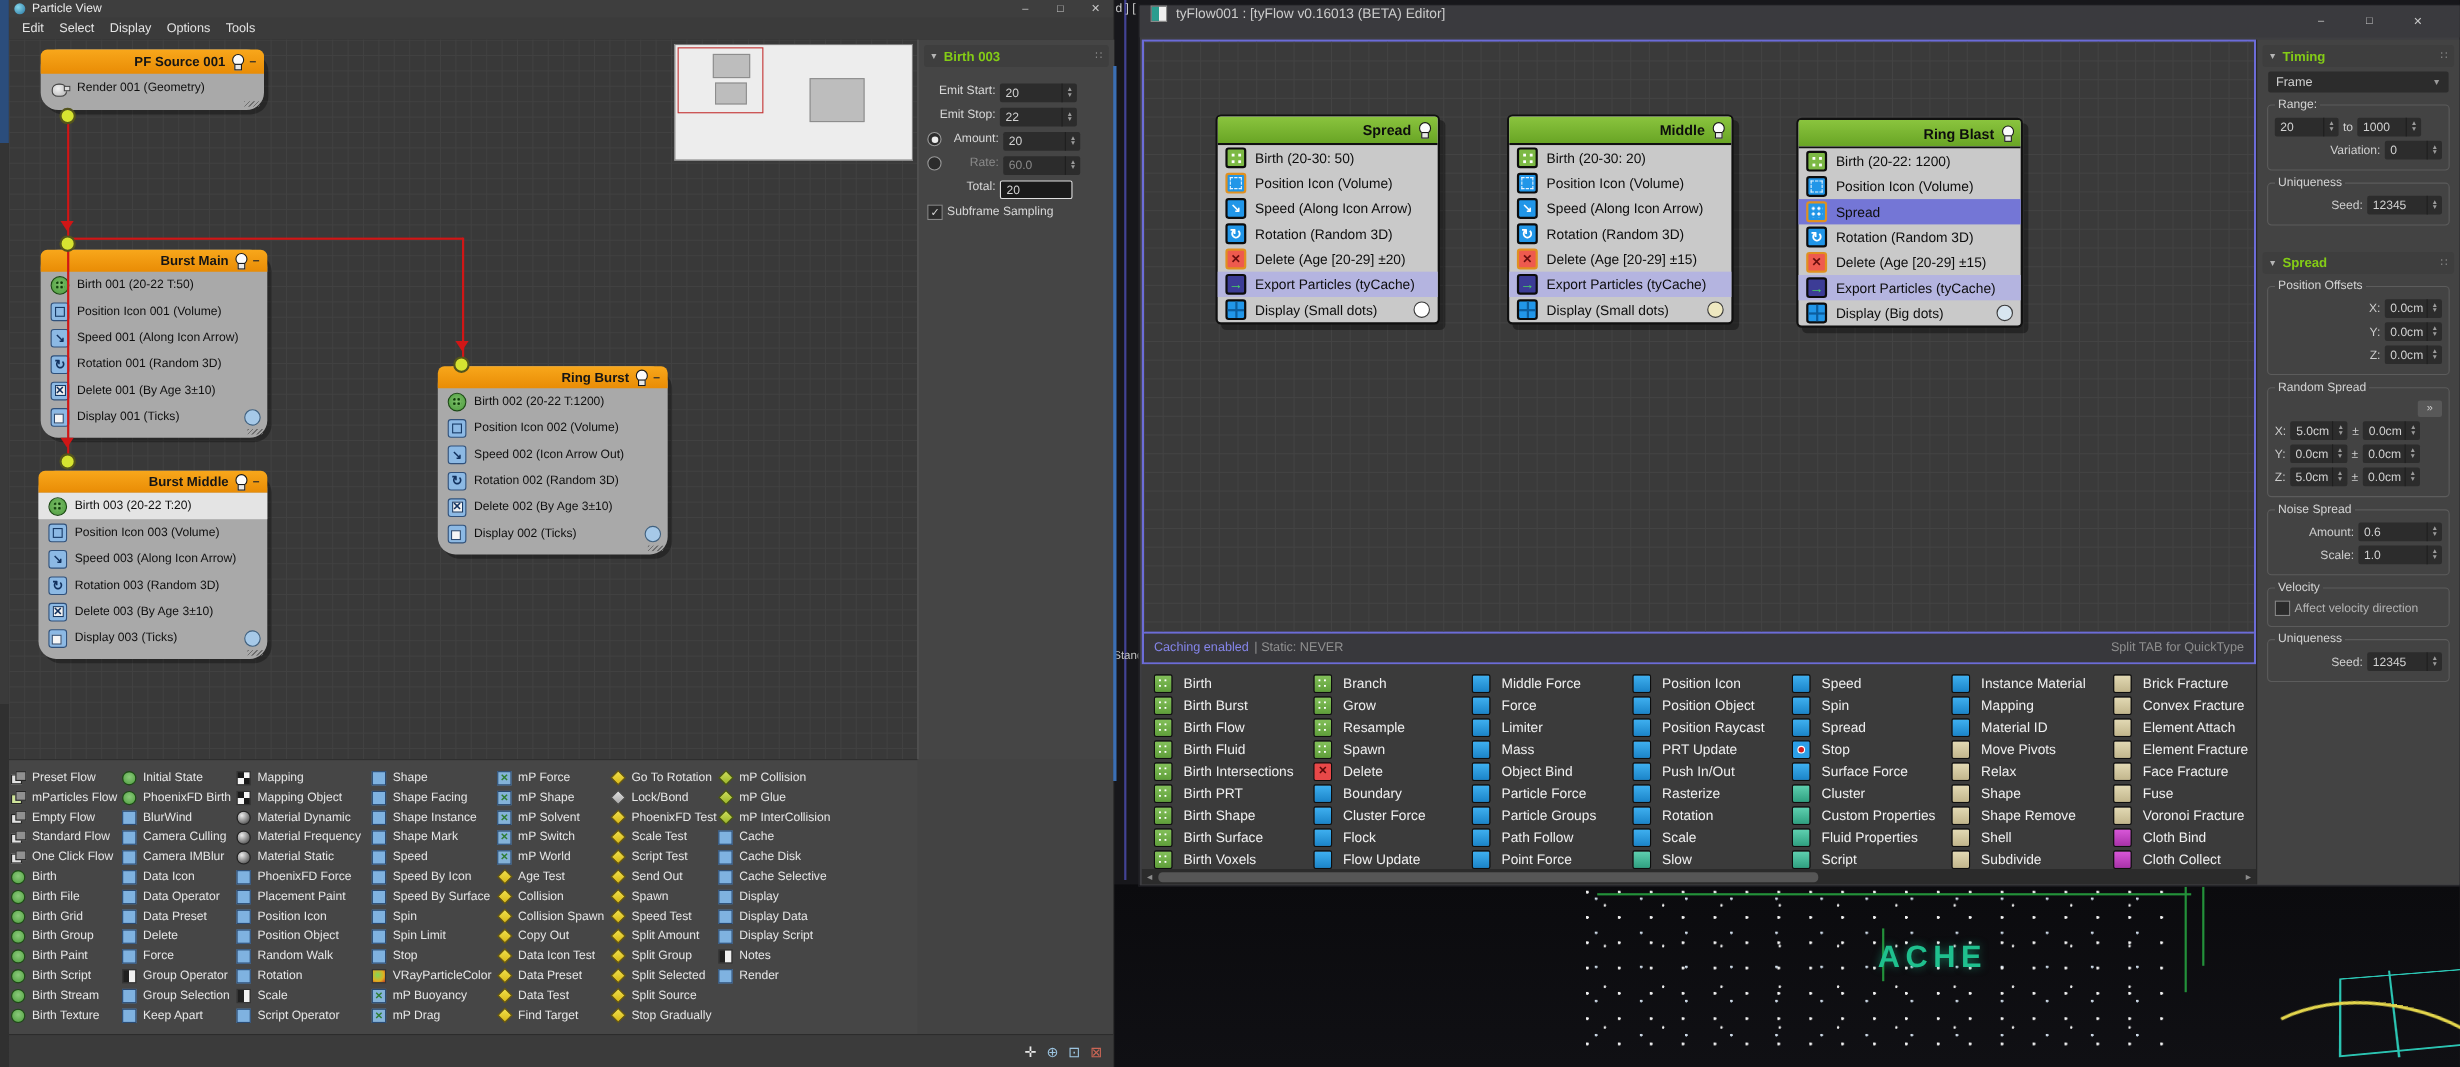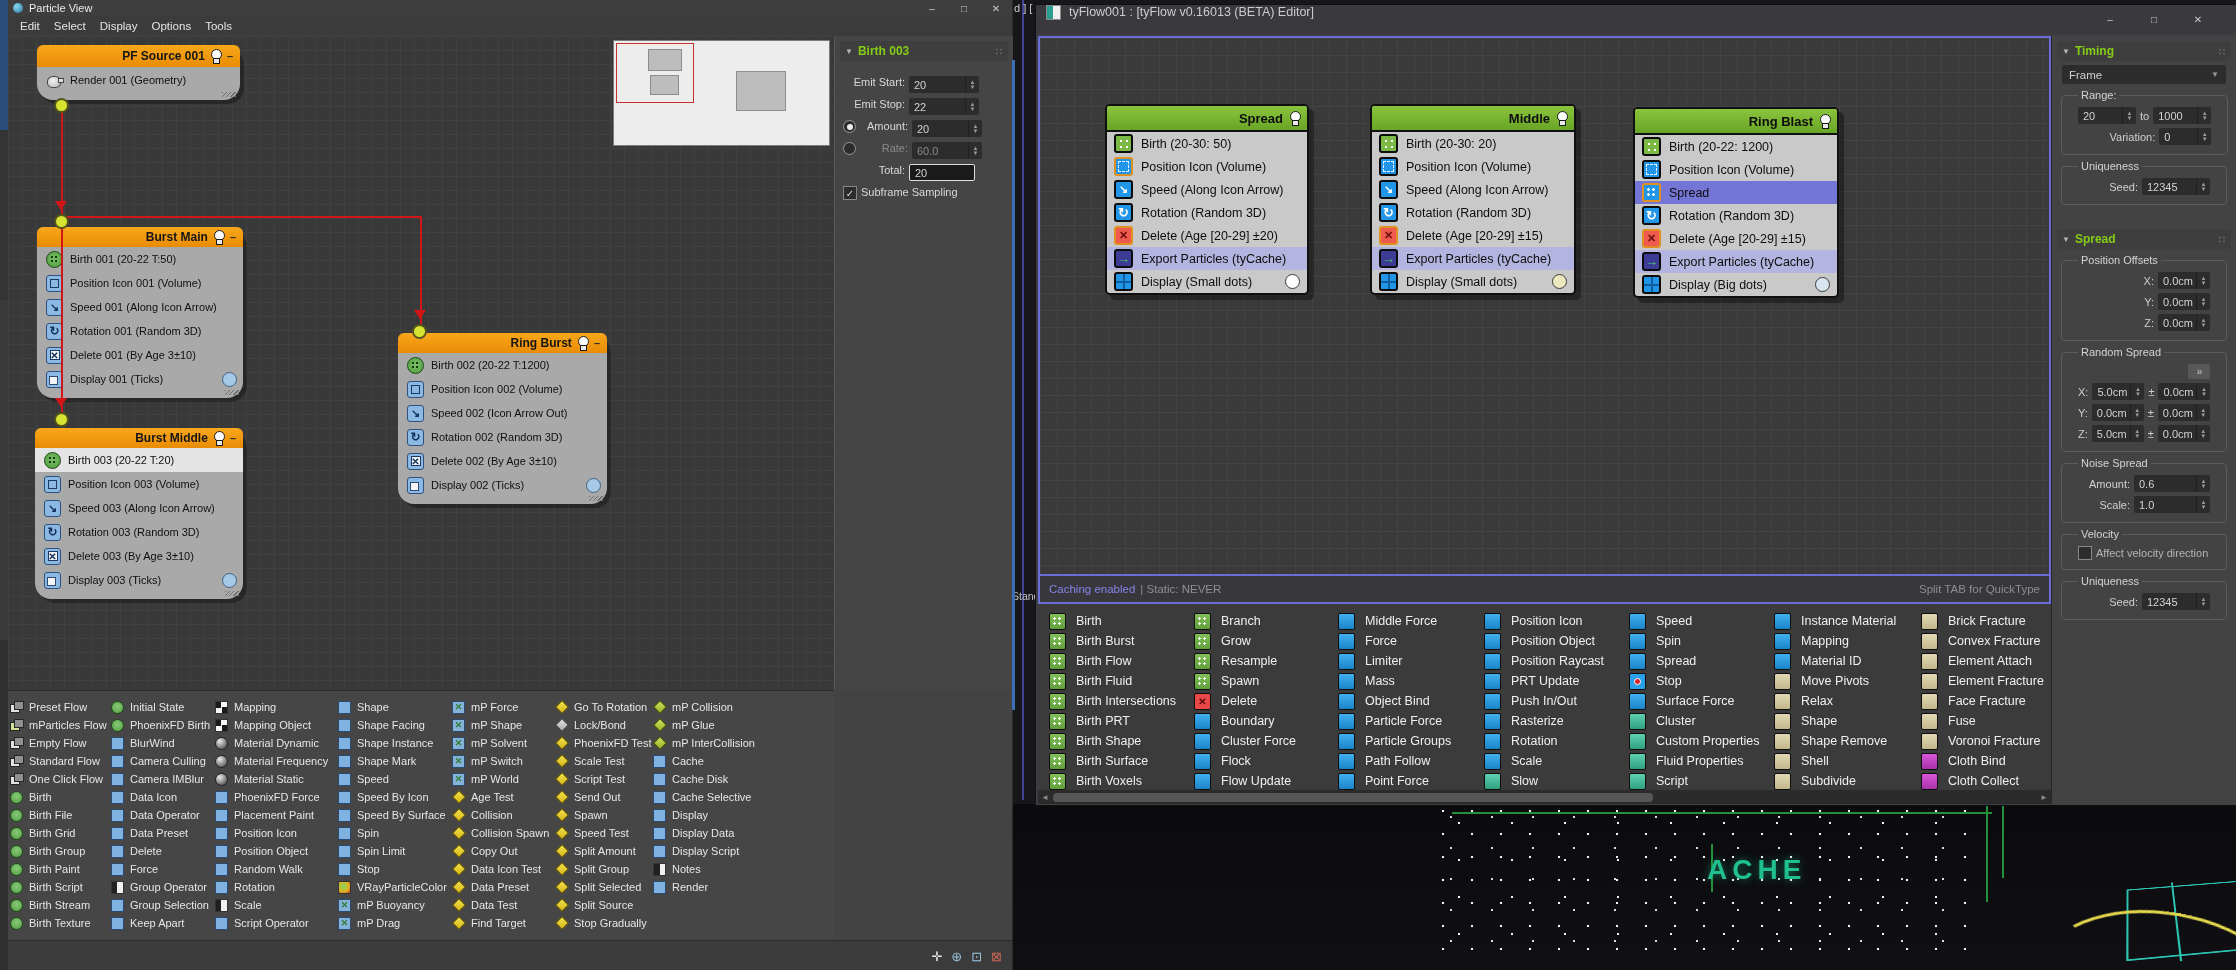--- a/index.html
+++ b/index.html
@@ -184,21 +184,21 @@
   .ti-export{background:#3c3c96}.ti-export::after{content:"→";color:#49d465;font-size:13px}
   .ti-disp{background:#2196e8}
   .ti-disp::before{content:"";position:absolute;left:7px;top:0;bottom:0;width:2px;background:#0d5e9e}
   .ti-disp::after{content:"";position:absolute;top:7px;left:0;right:0;height:2px;background:#0d5e9e}
   .ti-spreadop{background:#2196e8}
   .ti-spreadop::after{content:"";position:absolute;inset:2px;background-image:radial-gradient(#ffffff 1.2px,transparent 1.5px);background-size:5px 5px}
 
   
   .combo{margin:4px 10px;height:19px;background:#2c2c2c;border-radius:2px;display:flex;align-items:center;padding:0 7px;font-size:11.5px;color:#d0d0d0}
   .combo .ca{margin-left:auto;font-size:8px;color:#9a9a9a}
-  .fs{border:1px solid #5c5c5c;border-radius:4px;margin:5px 9px;padding:2px 16px 5px}
+  .fs{border:1px solid #5c5c5c;border-radius:4px;margin:5px 9px;padding:2px 6px 5px}
   .fs legend{font-size:11px;color:#d4d4d4;padding:0 3px}
   .frow{display:flex;align-items:center;gap:4px;margin:4px 0}
   .frow.rj{justify-content:flex-end}
   .fl{font-size:11px;color:#cfcfcf;white-space:nowrap}
   .ff{width:58px;height:17px;background:#2c2c2c;border-radius:2px;display:flex;align-items:center;padding-left:5px;font-size:11px;color:#d2d2d2;box-sizing:border-box}
   .ff.sm{width:52px}
   .pm{font-size:11px;color:#cfcfcf}
   .xbtn{margin-left:auto;width:22px;height:15px;background:#585858;border-radius:2px;color:#cccccc;font-size:10px;display:flex;align-items:center;justify-content:center}
   .gap14{height:14px}
 </style>

